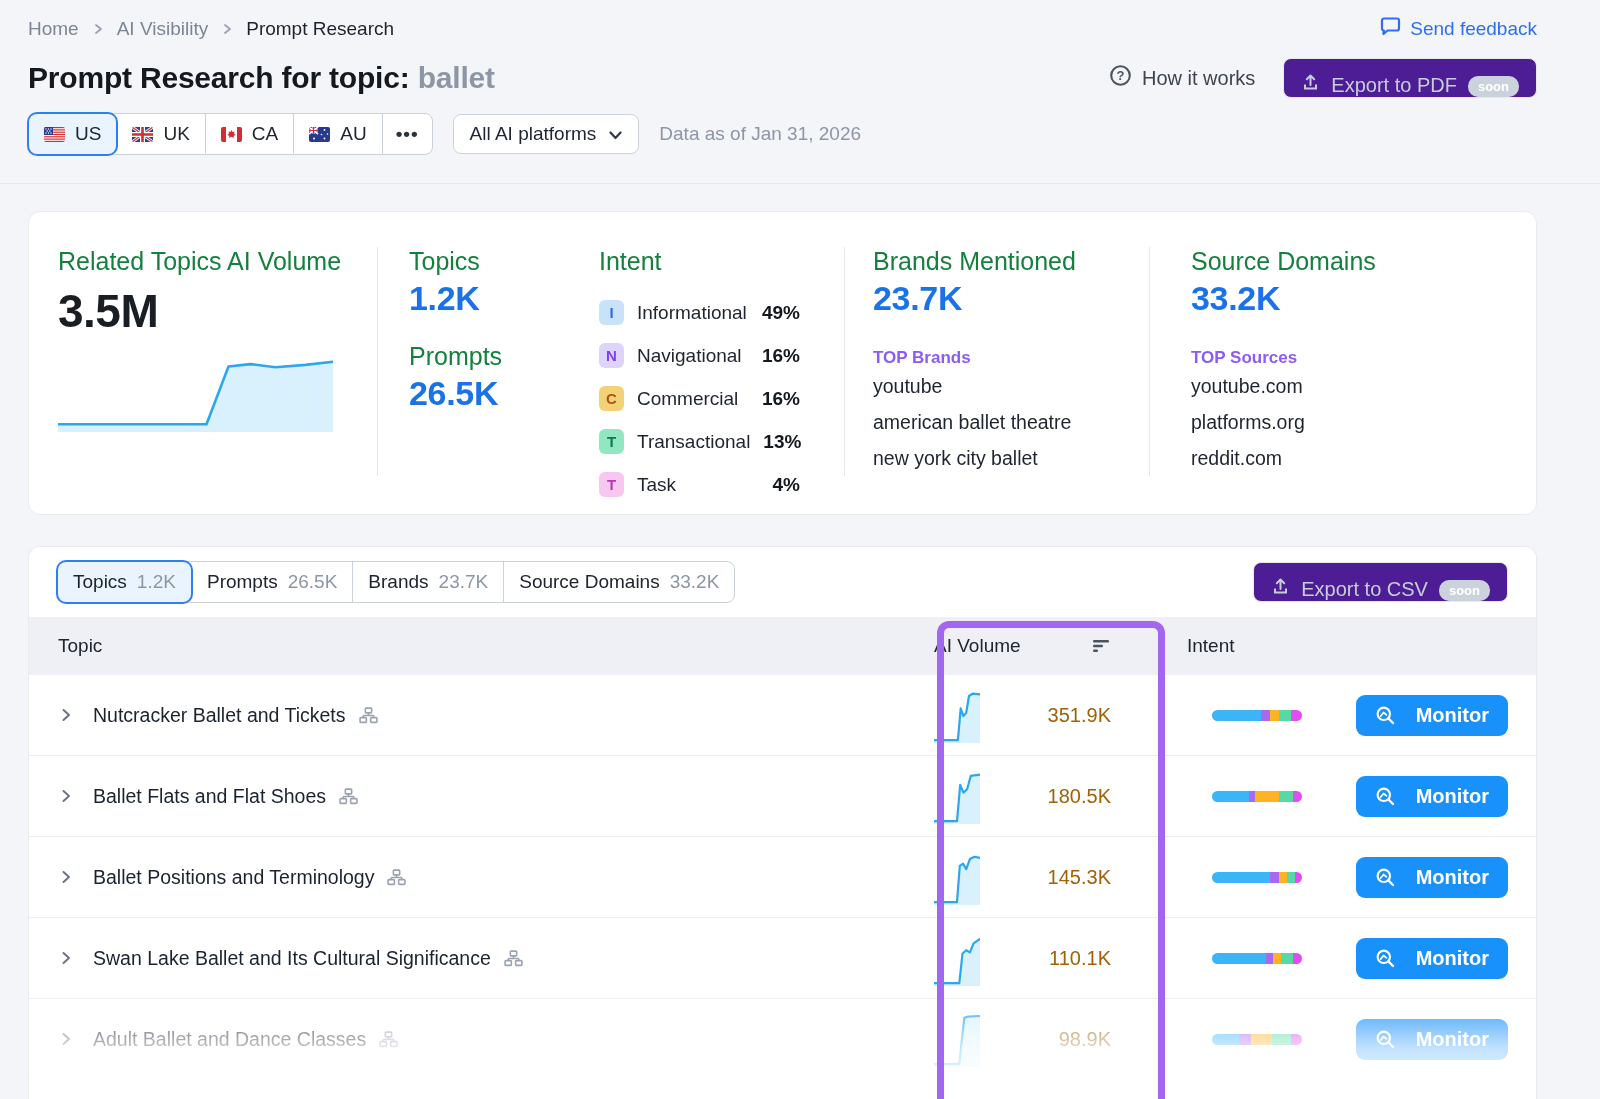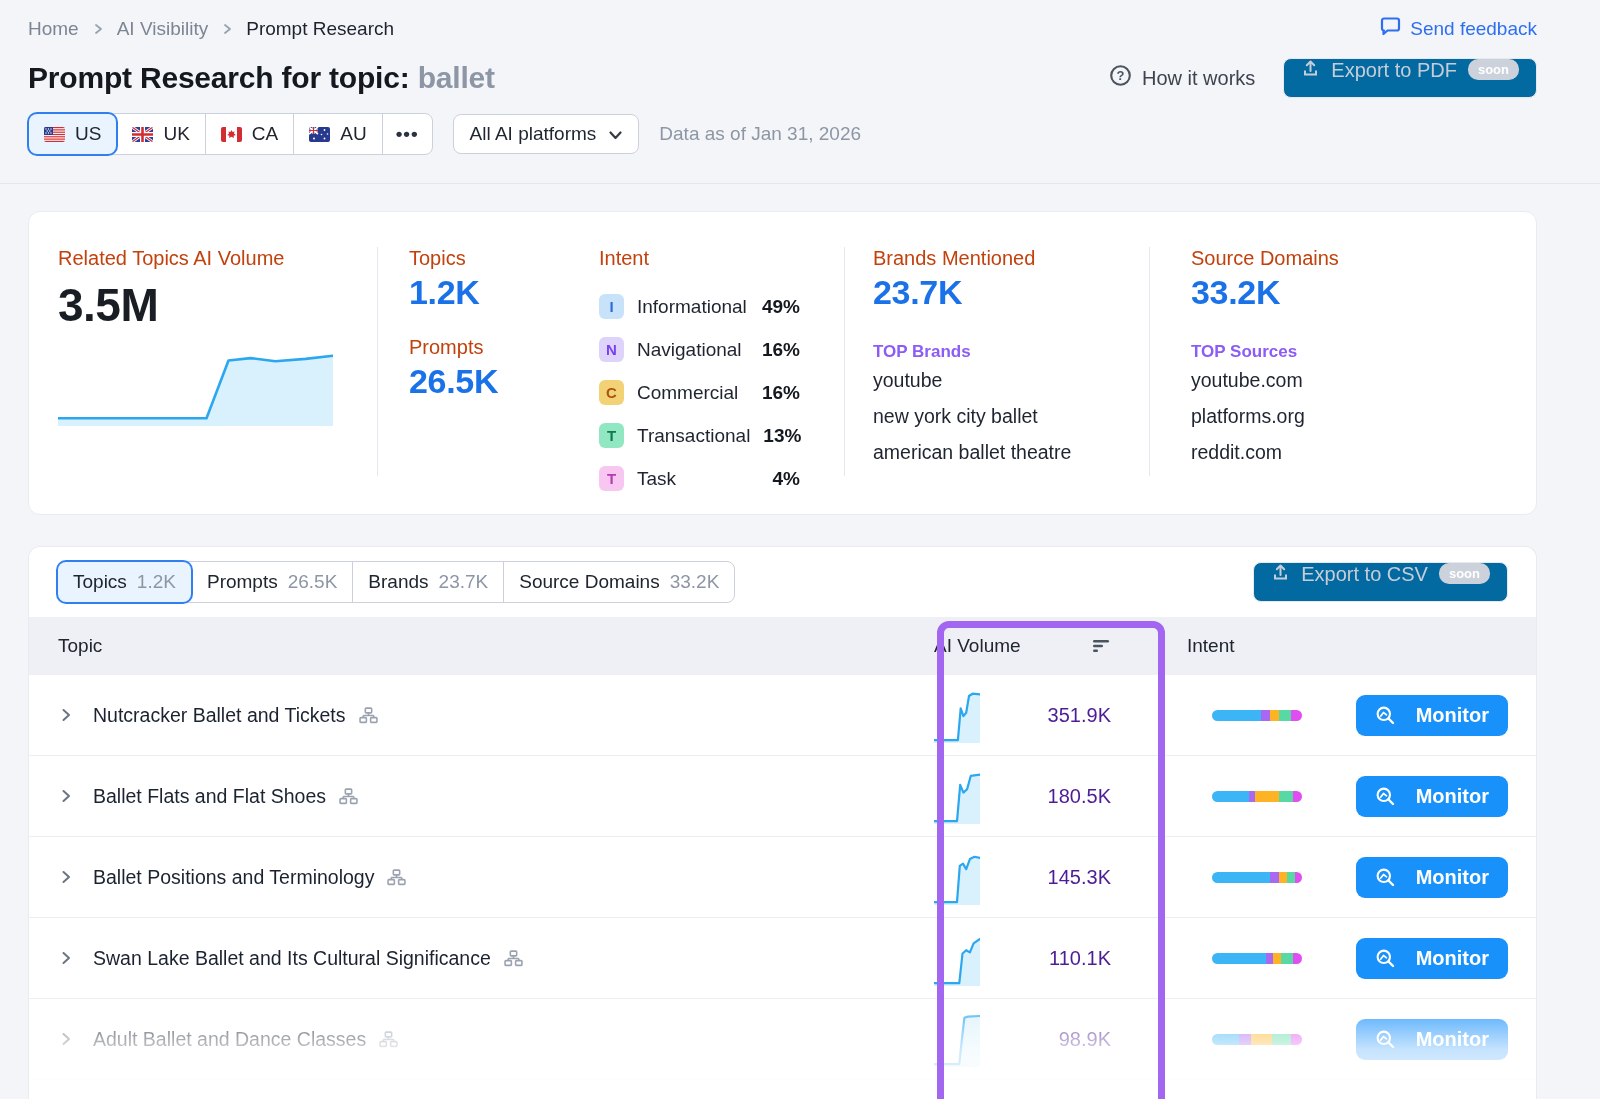--- a/index.html
+++ b/index.html
@@ -17,22 +17,22 @@
   .crumb.current { color:#1c222e; }
   .bc-chev svg { display:block; }
   .feedback { display:flex; align-items:center; gap:9px; color:#2e6ff2; font-size:19px; font-weight:500; cursor:pointer; }
 
   
   .title-row { margin-top:17px; display:flex; justify-content:space-between; align-items:center; }
   h1 { font-size:30px; font-weight:700; color:#14181f; letter-spacing:-0.2px; }
   h1 .topic { color:#8d96a5; }
   .title-actions { display:flex; align-items:center; gap:28px; }
   .how { display:flex; align-items:center; gap:10px; font-size:20px; color:#3d4450; font-weight:500; cursor:pointer; }
-  .btn-disabled { display:inline-flex; align-items:flex-start; gap:11px; height:40px; padding:0 17px;
-    background:#0369a1; border:1px solid #e7e9ee; border-radius:8px; color:#c7cdd8; font-size:20px; cursor:default; }
+  .btn-disabled { display:inline-flex; align-items:flex-end; gap:11px; height:40px; padding:0 17px;
+    background:#4c1d95; border:1px solid #e7e9ee; border-radius:8px; color:#c7cdd8; font-size:20px; cursor:default; }
   .soon { background:#ccd2dc; color:#fff; font-size:13px; font-weight:700; padding:3px 10px; border-radius:10px; }
 
   
   .filter-row { margin-top:15px; display:flex; align-items:center; gap:20px; }
   .seg-group { display:inline-flex; align-items:stretch; background:#fff; border:1px solid #cbd1db; border-radius:8px; }
   .seg { display:flex; align-items:center; gap:10px; padding:0 15px; height:40px; font-size:19px; color:#20262f; font-weight:500;
     border-left:1px solid #cbd1db; cursor:pointer; white-space:nowrap; }
   .seg:first-child { border-left:none; }
   .seg.selected { background:#e9f4fe; border-radius:8px; box-shadow:0 0 0 2px #2f7ff1; position:relative; z-index:1; }
   .seg.selected + .seg { border-left-color:transparent; }
@@ -42,21 +42,21 @@
   .select { display:flex; align-items:center; gap:13px; height:40px; padding:0 16px; background:#fff;
     border:1px solid #cbd1db; border-radius:8px; font-size:19px; color:#1e2430; font-weight:500; cursor:pointer; }
   .data-asof { font-size:19px; color:#8d96a5; }
 
   .hdivider { margin-top:28px; border-top:1px solid #e3e6ec; width:1600px; }
 
   
   .summary-card { margin-top:27px; width:1509px; background:#fff; border:1px solid #e9ebf0; border-radius:12px;
     display:flex; padding:35px 0 38px; height:304px; }
   .vdiv { width:1px; background:#e4e7ed; align-self:stretch; }
-  .sum-label { font-size:20px; color:#c2410c; }
+  .sum-label { font-size:25px; color:#15803d; }
   .sum-big { font-size:46px; font-weight:700; color:#191d24; margin-top:8px; letter-spacing:-0.5px; }
   .metric-val { font-size:34px; font-weight:700; color:#1b72e8; margin-top:3px; letter-spacing:-0.3px; }
   .sum-col1 { width:348px; padding-left:29px; }
   .sum-col1 svg { margin-top:16px; display:block; }
   .sum-col2 { width:193px; padding-left:31px; }
   .sum-col2 .block2 { margin-top:24px; }
   .sum-col3 { width:273px; padding-left:28px; padding-right:44px; }
   .intent-list { margin-top:15px; }
   .intent-row { display:flex; align-items:center; gap:13px; height:43px; font-size:19px; color:#1e2430; }
   .int-badge { width:25px; height:25px; border-radius:6px; display:flex; align-items:center; justify-content:center;
@@ -76,21 +76,21 @@
   .thead { display:flex; align-items:center; height:58px; background:#eef0f5; font-size:19px; color:#20262f; }
   .c-topic { flex:1; padding-left:29px; display:flex; align-items:center; }
   .c-vol { width:215px; display:flex; justify-content:space-between; align-items:center; gap:15px; padding-right:38px; }
   .c-int { width:190px; display:flex; align-items:center; padding-left:38px; }
   .c-act { width:197px; display:flex; justify-content:flex-end; align-items:center; padding-right:28px; }
   .sort-icon { margin-left:10px; display:block; }
   .trow { display:flex; align-items:center; height:81px; border-bottom:1px solid #eaedf2; background:#fff; }
   .row-chev { margin-right:19px; display:flex; cursor:pointer; }
   .topic-text { font-size:19.5px; color:#1b2330; cursor:pointer; }
   .sitemap { margin-left:13px; display:flex; cursor:pointer; }
-  .vol-val { font-size:20px; color:#4c1d95; }
+  .vol-val { font-size:20px; color:#a16207; }
   .spark { display:block; }
   .intent-bar { width:90px; height:11px; border-radius:6px; overflow:hidden; display:flex; margin-left:25px; }
   .intent-bar span { height:100%; display:block; }
   .btn-monitor { display:inline-flex; align-items:center; gap:20px; height:41px; padding:0 19px; background:#1991fb;
     border:none; border-radius:9px; color:#fff; font-size:20px; font-weight:700; cursor:pointer;
     font-family:"Liberation Sans", sans-serif; }
 
   .purple-highlight { position:absolute; left:908px; top:74px; width:228px; bottom:-20px;
     border:7px solid #a266f0; border-radius:12px; pointer-events:none; z-index:7; }
   .bottom-fade { position:absolute; left:0; right:0; bottom:0; height:110px; z-index:6; pointer-events:none;
@@ -277,22 +277,22 @@
         </div>
       </div>
     </div>
     <div class="vdiv"></div>
     <div class="sum-col4">
       <div class="sum-label">Brands Mentioned</div>
       <div class="metric-val">23.7K</div>
       <div class="top-label">TOP Brands</div>
       <div class="top-items">
         <div>youtube</div>
+        <div>american ballet theatre</div>
         <div>new york city ballet</div>
-        <div>american ballet theatre</div>
       </div>
     </div>
     <div class="vdiv"></div>
     <div class="sum-col5">
       <div class="sum-label">Source Domains</div>
       <div class="metric-val">33.2K</div>
       <div class="top-label">TOP Sources</div>
       <div class="top-items">
         <div>youtube.com</div>
         <div>platforms.org</div>

